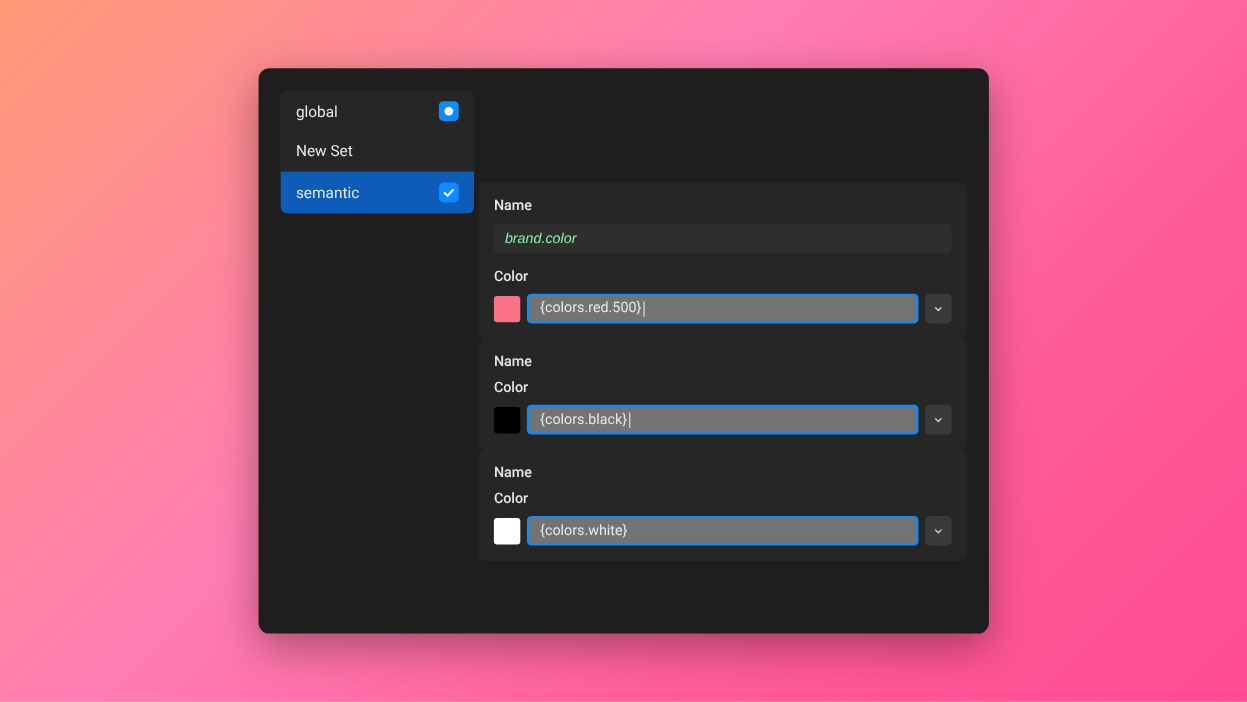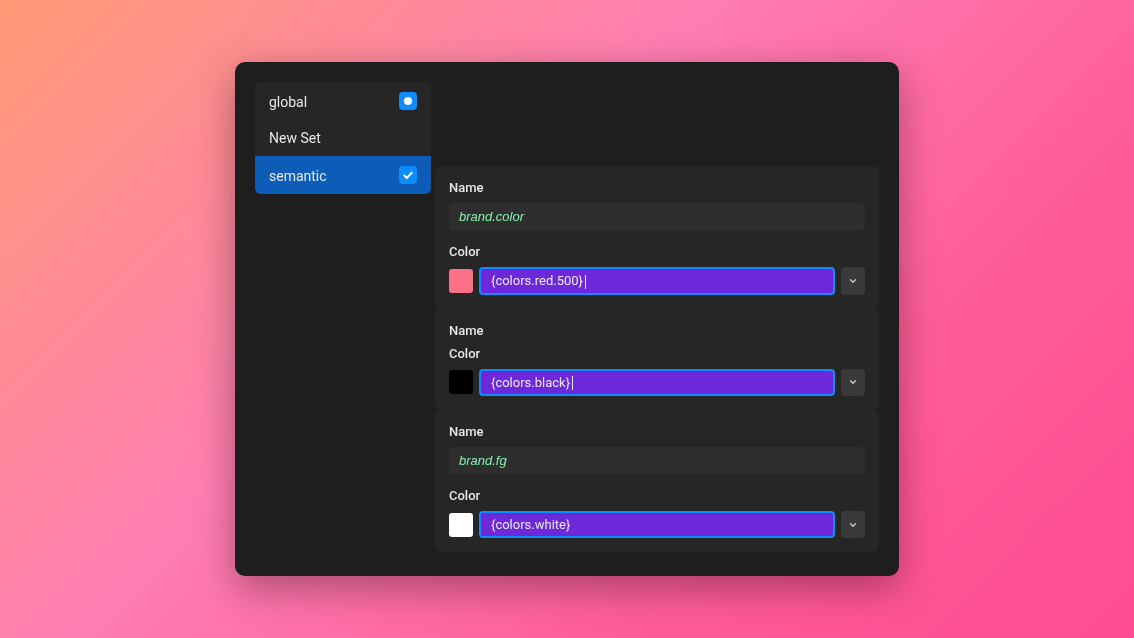--- a/index.html
+++ b/index.html
@@ -107,21 +107,21 @@
     }
     .swatch {
       width: 24px;
       height: 24px;
       border-radius: 3px;
       flex-shrink: 0;
       align-self: center;
     }
     .color-input {
       flex: 1;
-      background: #6d28d9;
+      background: #737373;
       border: 2px solid #0d8bff;
       border-radius: 4px;
       padding: 4px 10px;
       font-size: 13px;
       color: #e8e8e8;
       position: relative;
     }
     .cursor-line {
       display: inline-block;
       width: 1px;
@@ -197,21 +197,20 @@
         <button class="dropdown-btn">
           <svg viewBox="0 0 16 16" fill="none" stroke="#ccc" stroke-width="2" stroke-linecap="round" stroke-linejoin="round">
               <polyline points="4,6 8,10 12,6"></polyline>
             </svg>
         </button>
       </div>
     </div>
 
     <div class="token-card">
       <div class="field-label">Name</div>
-      <input class="name-input" value="brand.fg" style="">
       <div class="field-label">Color</div>
       <div class="color-row">
         <div class="swatch" style="background:#ffffff;"></div>
         <div class="color-input"><span>{colors.white}</span></div>
         <button class="dropdown-btn">
           <svg viewBox="0 0 16 16" fill="none" stroke="#ccc" stroke-width="2" stroke-linecap="round" stroke-linejoin="round">
               <polyline points="4,6 8,10 12,6"></polyline>
             </svg>
         </button>
       </div>

